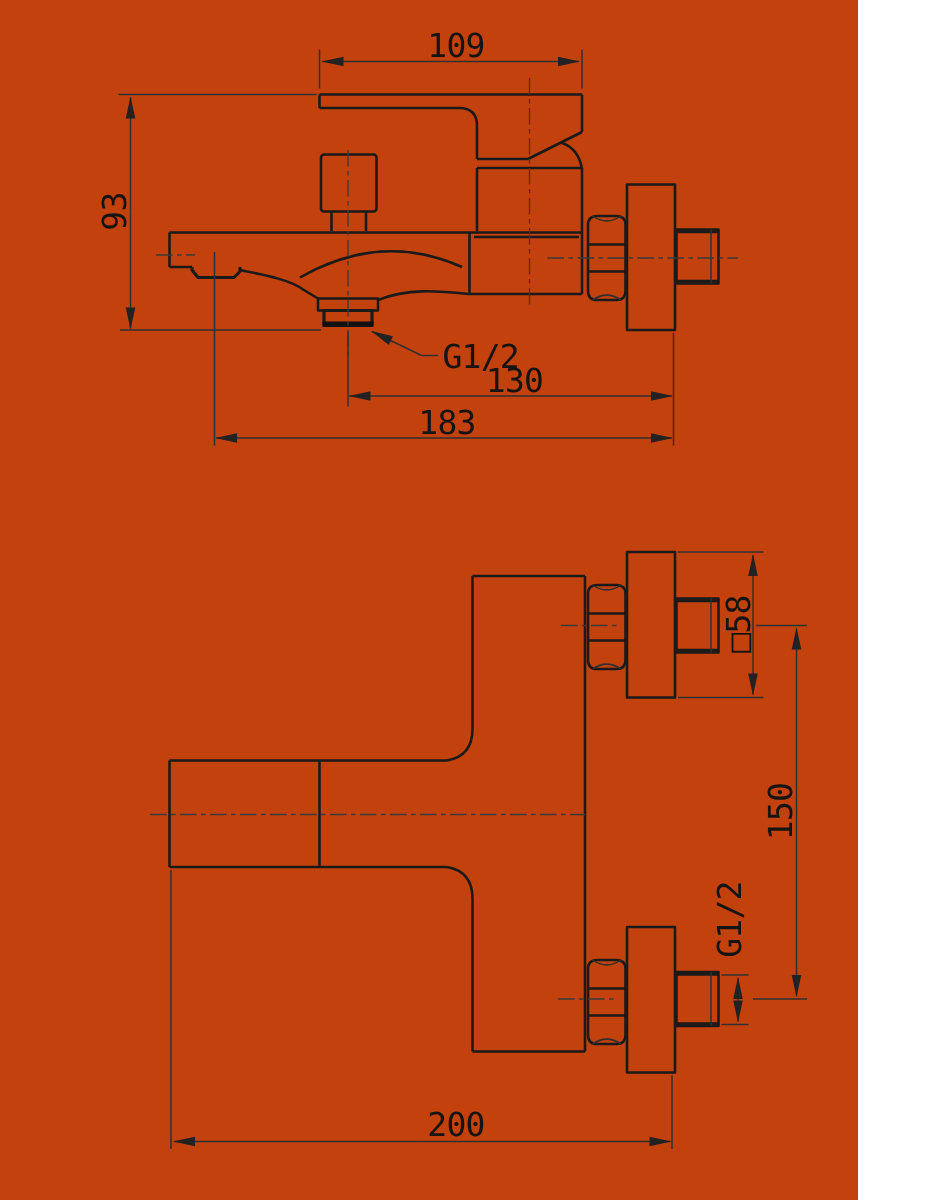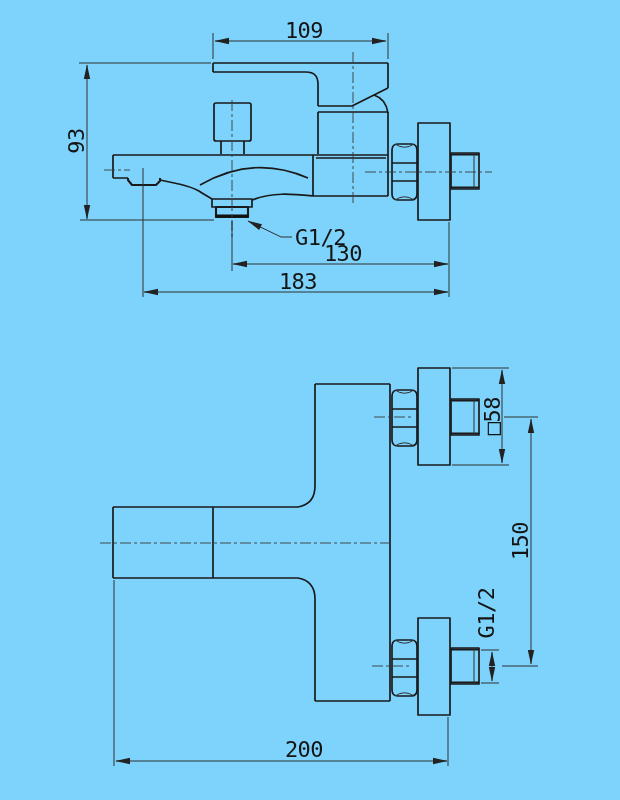--- a/index.html
+++ b/index.html
@@ -1,17 +1,17 @@
 <!DOCTYPE html>
 <html><head>
 <meta charset="utf-8">
 <style>
   html, body { margin: 0; padding: 0; background: #ffffff; }
   .page {
-    width: 620px; height: 800px; background: #7dd3fc;
+    width: 572px; height: 800px; background: #c2410c;
     font-family: "DejaVu Sans Mono", "DejaVu Sans", monospace;
     overflow: hidden; position: relative;
   }
   svg { display: block; }
   .outline  { fill: none; stroke: #1a1a1a; stroke-width: 1.7; stroke-linejoin: round; stroke-linecap: butt; }
   .outline2 { fill: none; stroke: #1a1a1a; stroke-width: 2.1; stroke-linejoin: round; }
   .thick    { fill: none; stroke: #111111; stroke-width: 3.2; }
   .thin     { fill: none; stroke: #303030; stroke-width: 1; }
   .dimline  { fill: none; stroke: #303030; stroke-width: 1; }
   .centerline { fill: none; stroke: #3a3a3a; stroke-width: 0.9; stroke-dasharray: 11 3 3 3; }

